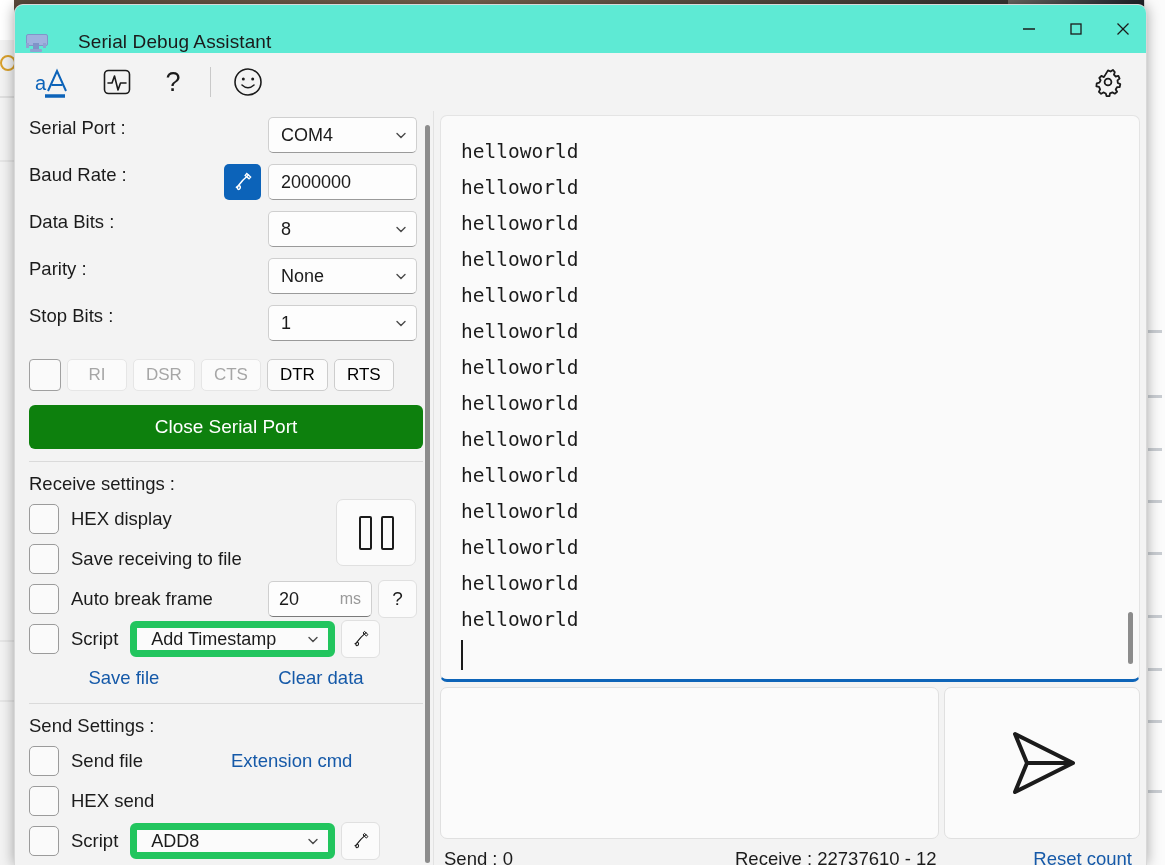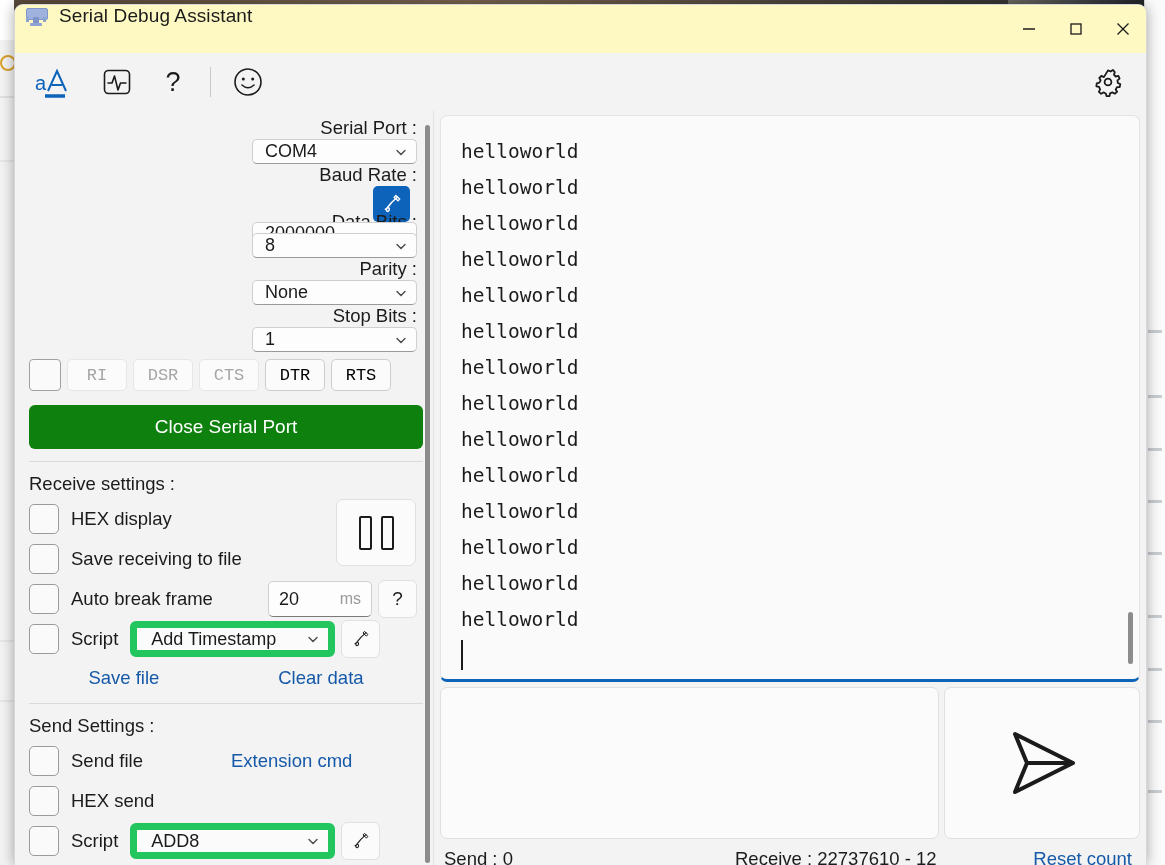--- a/index.html
+++ b/index.html
@@ -50,22 +50,22 @@
     border: 1px solid #d8d8d8;
     border-bottom: none;
     box-sizing: border-box;
     overflow: hidden;
     box-shadow: 0 0 14px rgba(0,0,0,.35);
   }
 
   
   #titlebar {
     height: 48px; position: relative;
-    background: #fef9c3;
-    display: flex; align-items: flex-start;
+    background: #5eead4;
+    display: flex; align-items: flex-end; gap: 19px;
   }
   #app-icon {
     width: 22px; height: 22px; margin-left: 10px; margin-right: 12px;
     position: relative;
   }
   #app-icon .ai-body {
     position:absolute; left:1px; top:3px; width:20px; height:10px;
     background:#9fb2de; border-radius:2px;
     border:1px solid #8095c9;
   }
@@ -115,30 +115,29 @@
   #left-panel {
     width: 419px; position: relative;
     background: #f3f3f3;
     overflow: hidden;
     border-right: 1px solid #e2e2e2;
     box-sizing: border-box;
   }
   #left-inner { padding: 6px 16px 0 14px; position: relative; }
 
   .row {
-    display: flex; align-items: flex-end;
+    display: flex; align-items: flex-start;
     height: 47px;
-    flex-direction: column;
   }
   .rowlabel {
     font-size: 18.5px; color:#1b1b1b; flex: 1; white-space: nowrap;
   }
 
   .combo {
-    width: 165px; height: 36px;
+    width: 149px; height: 36px;
     background: #fdfdfd;
     border: 1px solid #cfcfcf;
     border-bottom-color: #9a9a9a;
     border-radius: 5px;
     display: flex; align-items: center;
     box-sizing: border-box;
     padding: 0 8px 0 12px;
     position: relative;
   }
   .combo .cval { font-size: 18px; color:#1b1b1b; flex:1; }
@@ -158,21 +157,20 @@
   #signal-row { display:flex; align-items:center; gap:6px; height:42px; margin-top:2px;}
   .sqbox {
     width:30px;height:30px;border:1px solid #a0a0a0;border-radius:4px;background:#fafafa;
     flex:none;
   }
   .sigbtn {
     height: 32px; border:1px solid #dcdcdc; border-radius:5px;
     background:#fbfbfb; display:flex;align-items:center;justify-content:center;
     font-size:17px; padding: 0 12px; box-sizing:border-box;
     min-width: 60px;
-    font-family: Liberation Mono, monospace;
   }
   .sigbtn.disabled { color:#a6a6a6; border-color:#e6e6e6; }
   .sigbtn.active { color:#000000; border-color:#cdcdcd; }
 
   #close-port-btn {
     margin-top: 9px;
     height: 44px; width: 394px;
     background: #0d800d;
     border-radius: 6px;
     display:flex;align-items:center;justify-content:center;

